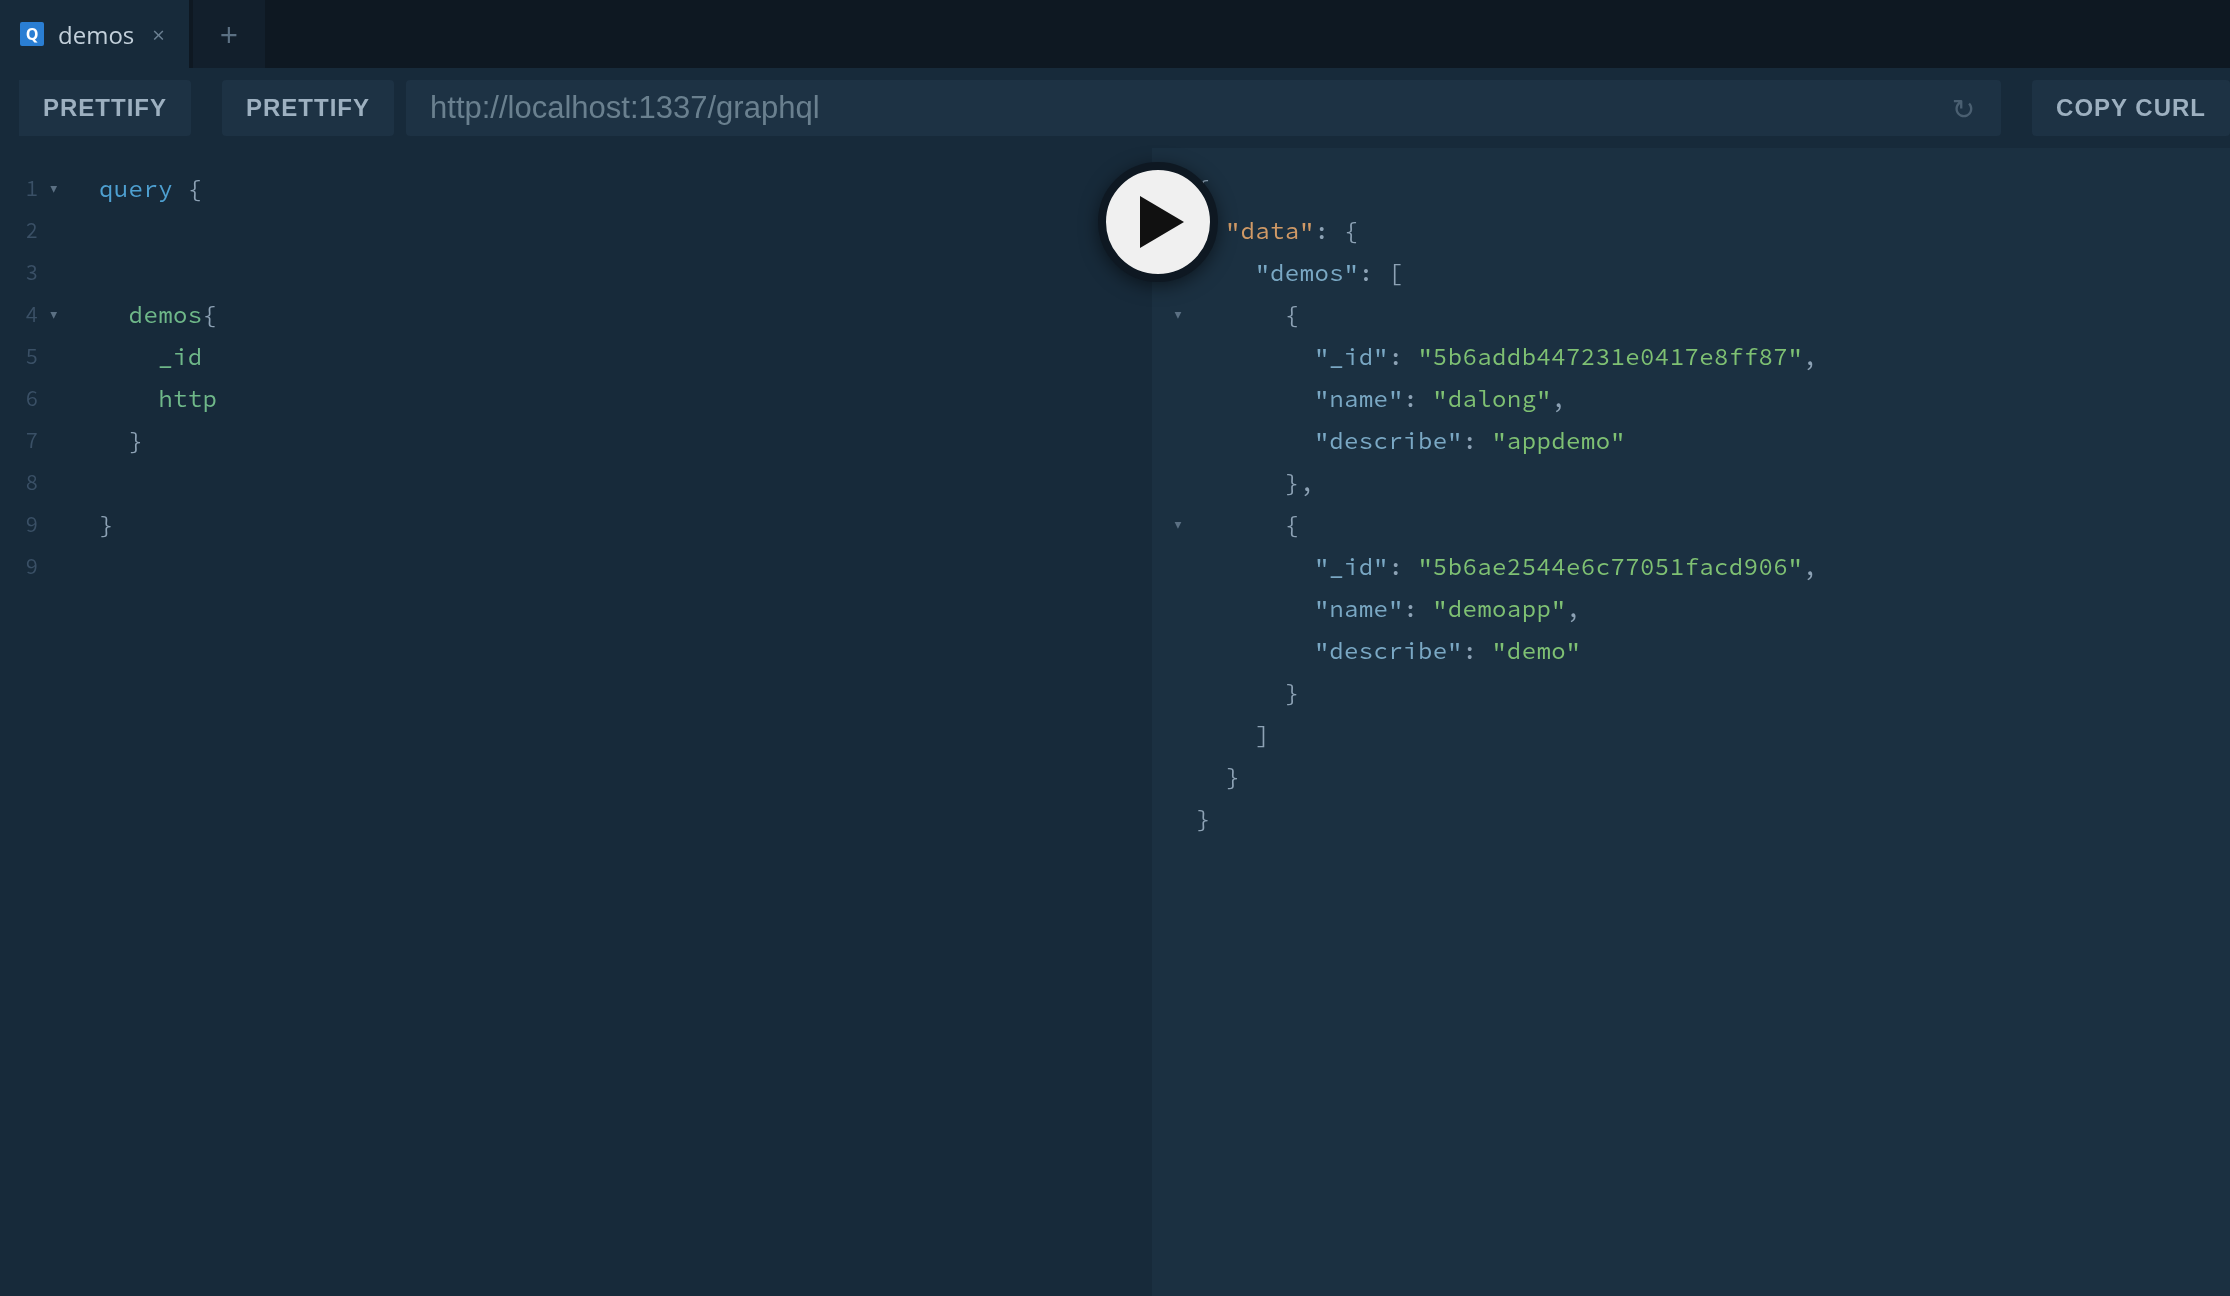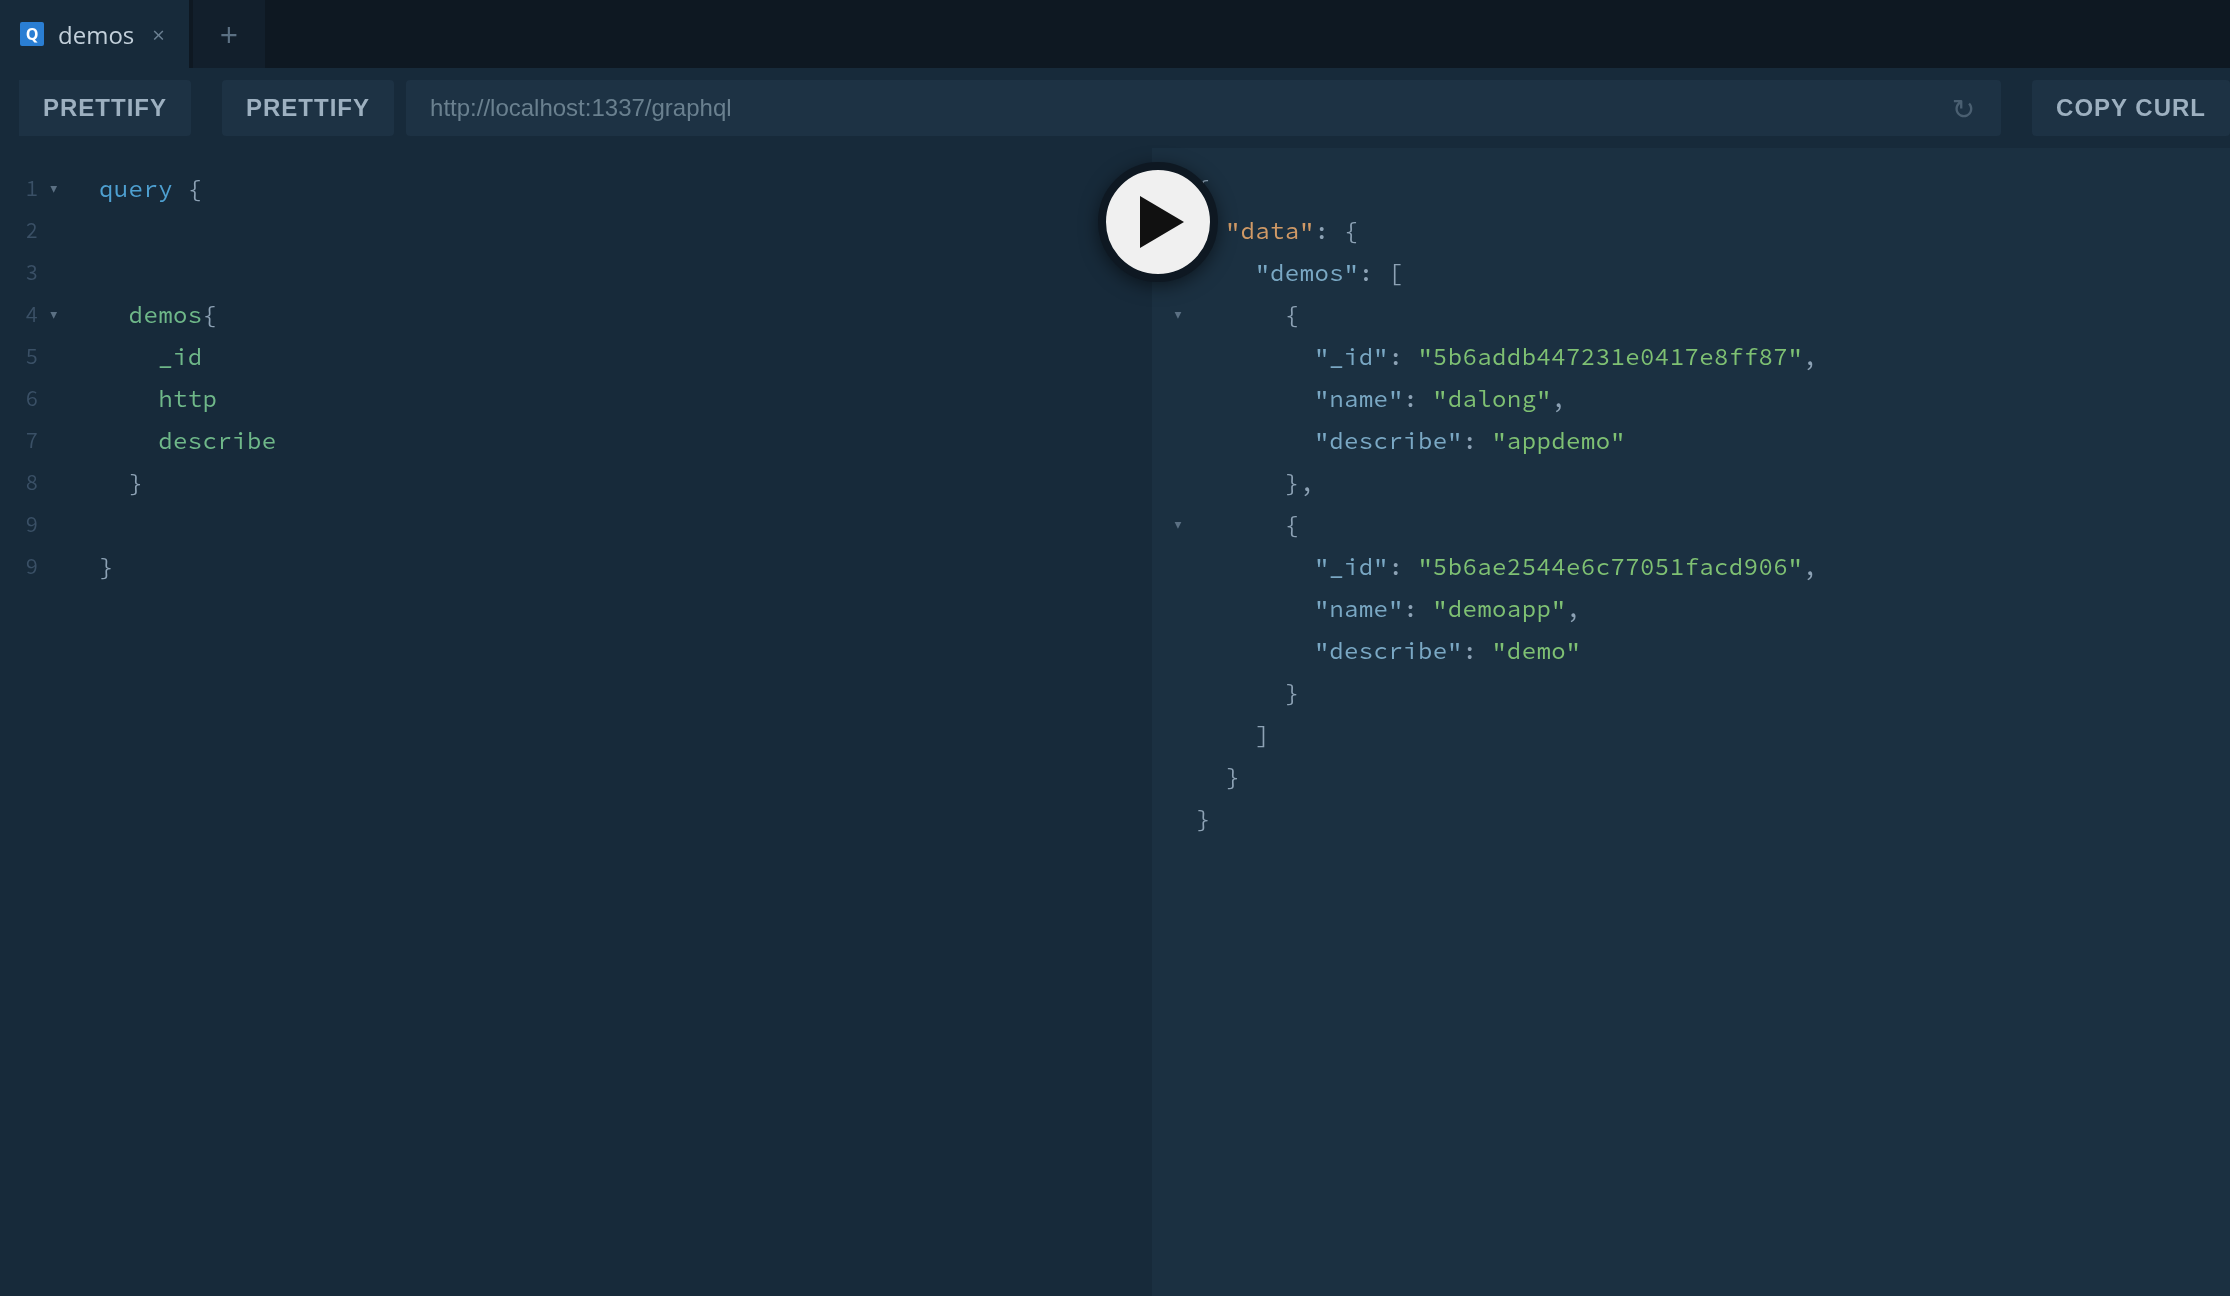--- a/index.html
+++ b/index.html
@@ -97,21 +97,21 @@
     background: #1d3244;
     border-radius: 4px;
     height: 56px;
     padding: 0 18px 0 24px;
   }
   .url-input {
     background: transparent;
     border: none;
     outline: none;
     color: #6a808f;
-    font-size: 24px;
+    font-size: 31px;
     flex: 1;
   }
   .reload-icon {
     color: #4a5f71;
     font-size: 28px;
     cursor: pointer;
     padding: 0 8px;
   }
 
   
@@ -255,21 +255,20 @@
       <div class="ln"><span>9</span></div>
       <div class="ln"><span>9</span></div>
     </div>
     <div class="code">
       <div class="line"><span class="t-keyword">query</span><span class="t-punc"> {</span></div>
       <div class="line"></div>
       <div class="line"></div>
       <div class="line"><span class="t-field">  demos</span><span class="t-punc">{</span></div>
       <div class="line"><span class="t-field">    _id</span></div>
       <div class="line"><span class="t-field">    http</span></div>
-      <div class="line"><span class="t-field">    describe</span></div>
       <div class="line"><span class="t-punc">  }</span></div>
       <div class="line"></div>
       <div class="line"><span class="t-punc">}</span></div>
     </div>
   </div>
 
   <div class="play-button">
     <svg width="44" height="52" viewBox="0 0 44 52">
       <polygon points="0,0 44,26 0,52" fill="#111"></polygon>
     </svg>

